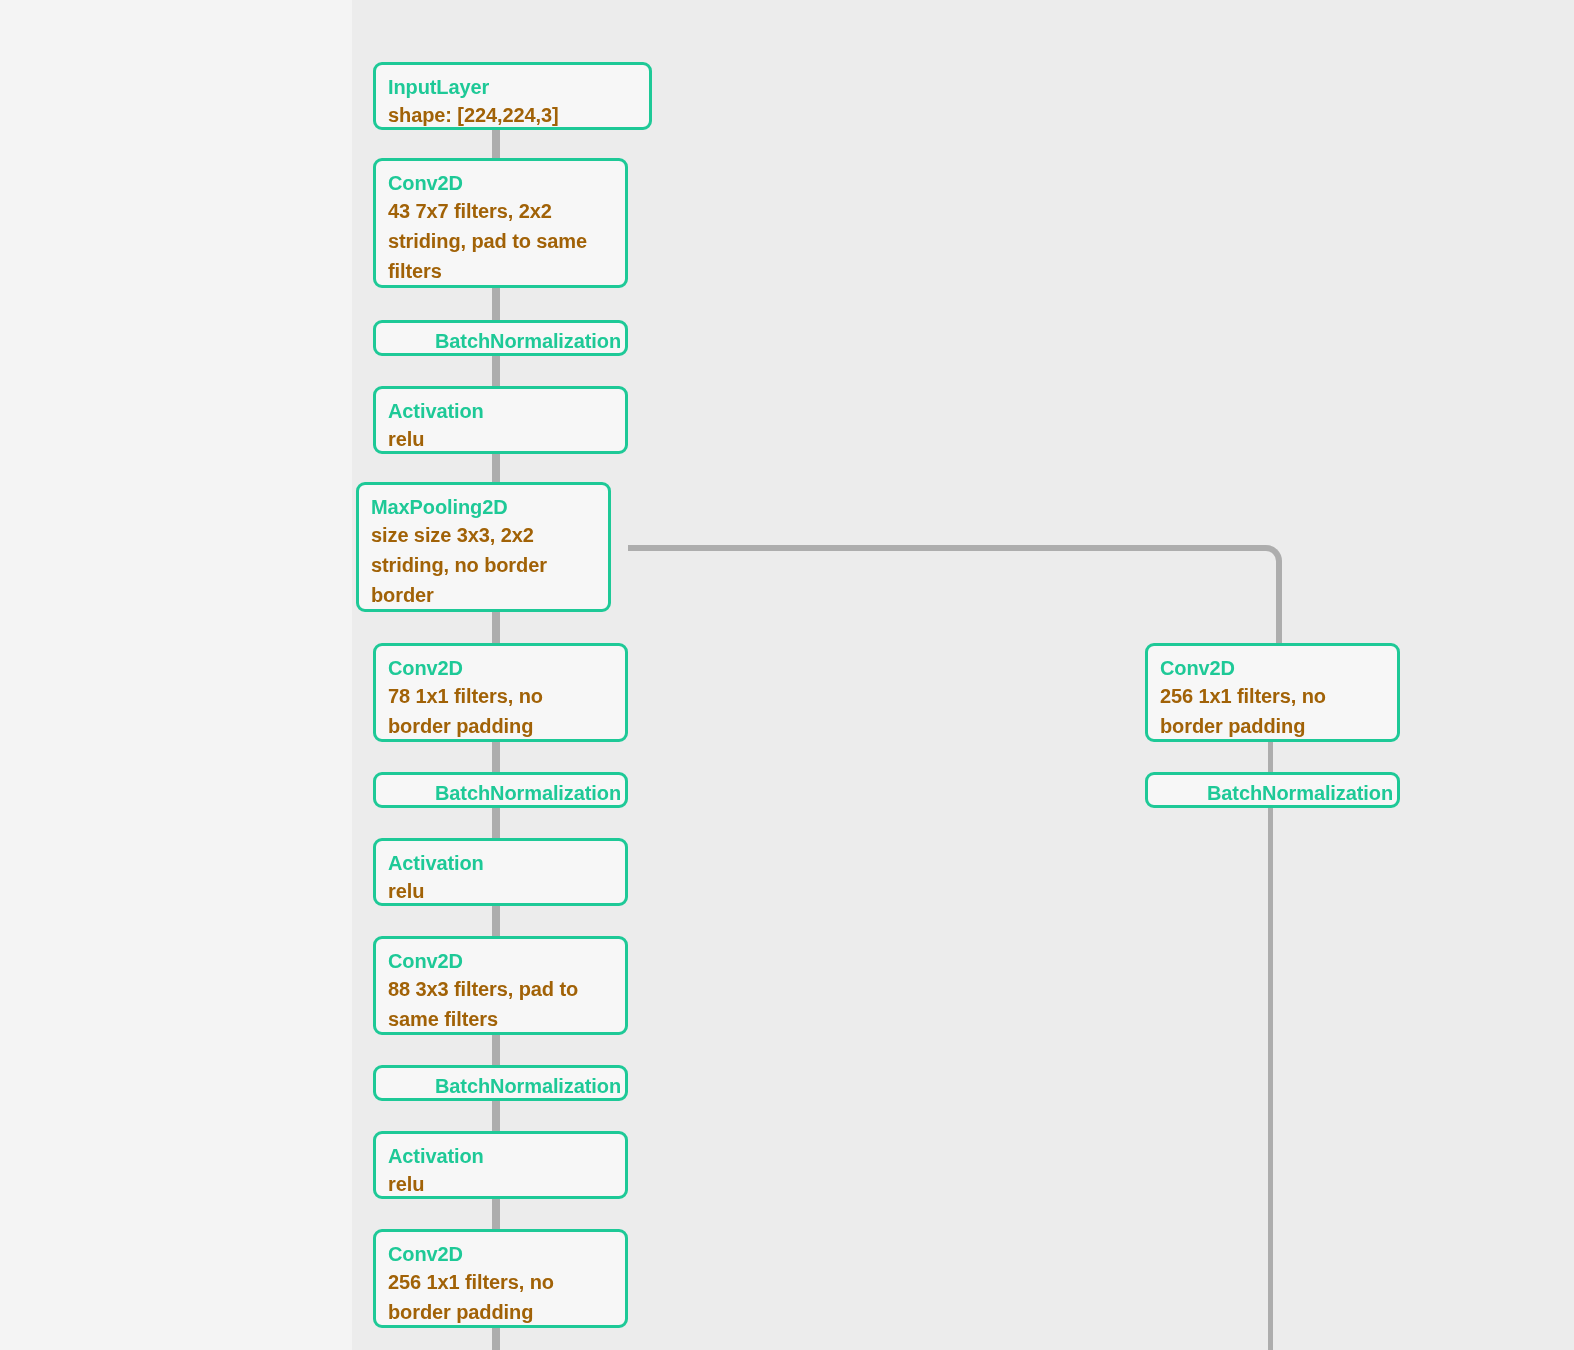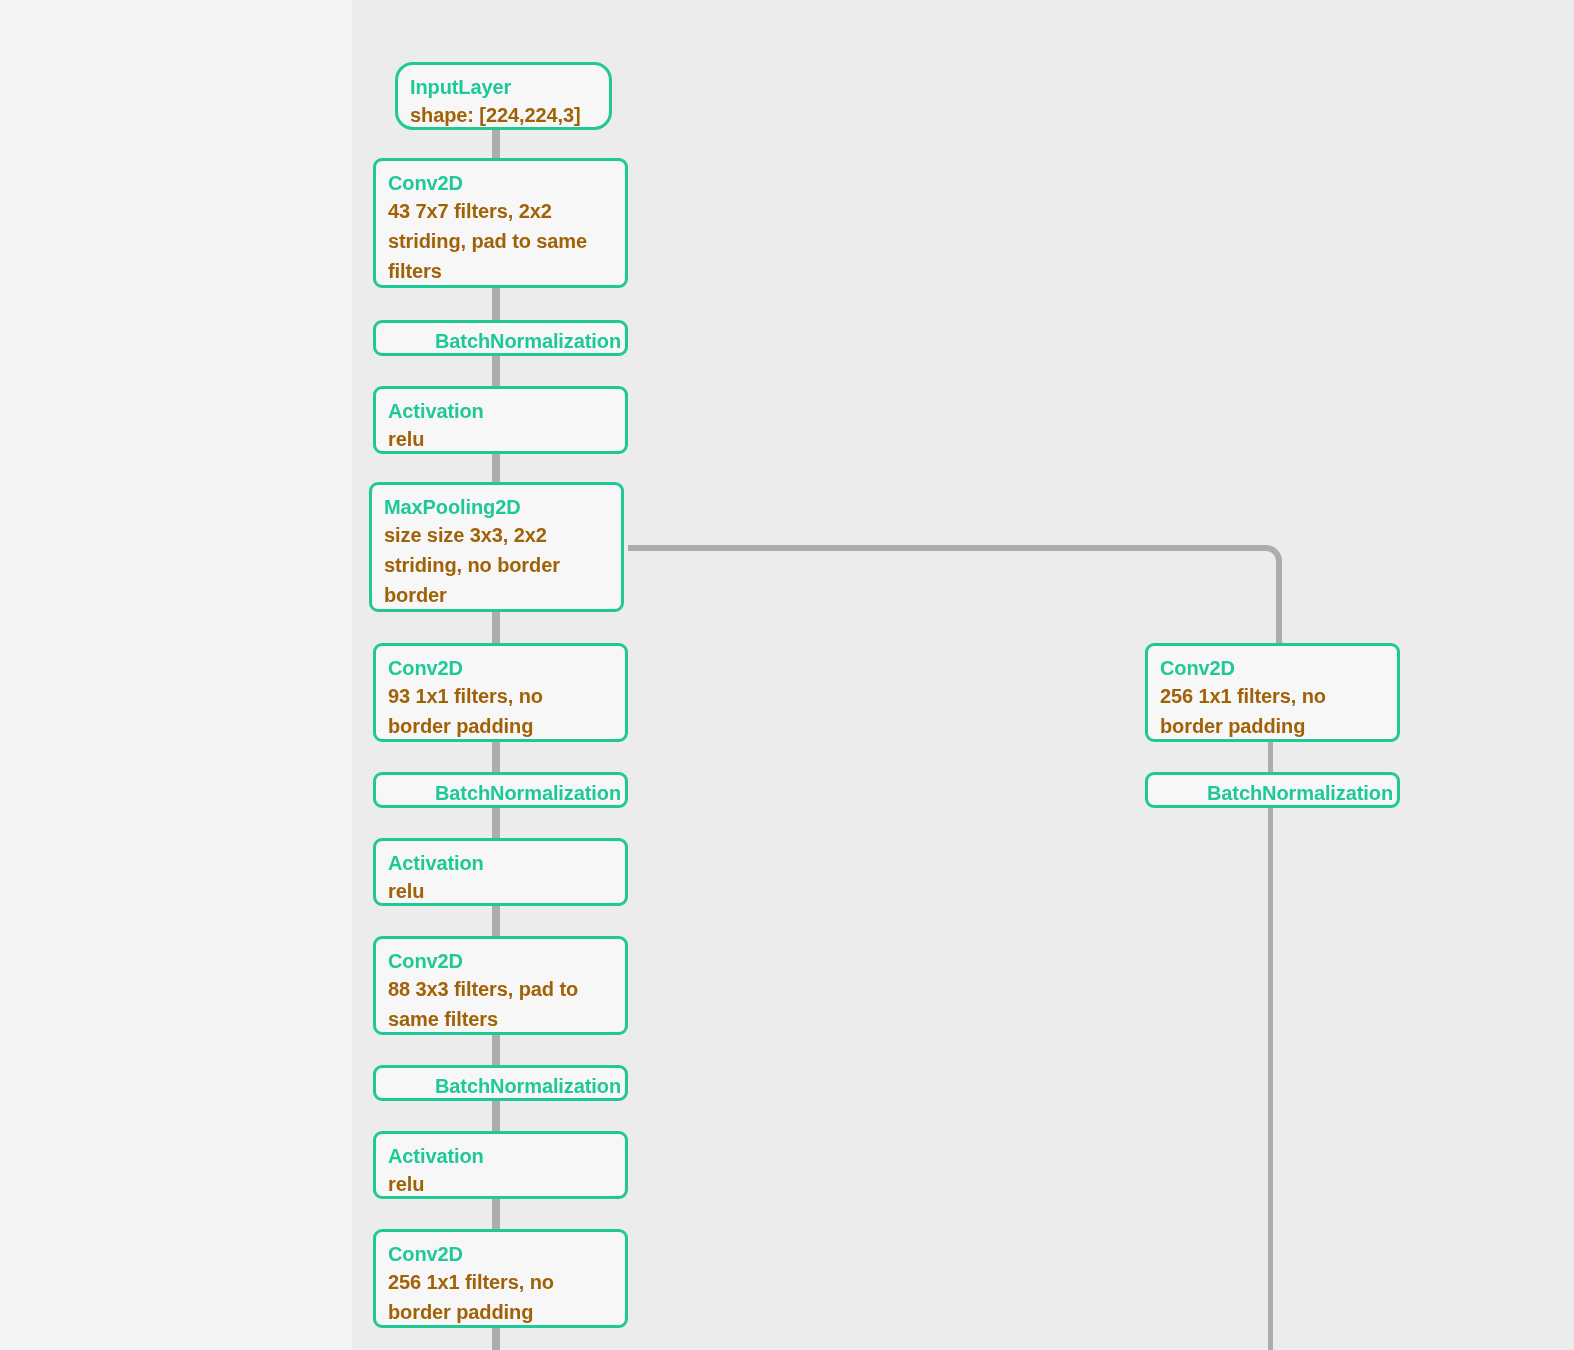--- a/index.html
+++ b/index.html
@@ -101,46 +101,46 @@
       <div class="conn conn-v" style="left: 492px; top: 1033px; height: 34px;"></div>
       <div class="conn conn-v" style="left: 492px; top: 1099px; height: 34px;"></div>
       <div class="conn conn-v" style="left: 492px; top: 1197px; height: 34px;"></div>
       <div class="conn conn-v" style="left: 492px; top: 1326px; height: 24px;"></div>
       <div class="elbow" style="left: 628px; top: 545px; width: 648px; height: 105px;"></div>
       <div class="conn conn-v-thin" style="left: 1268px; top: 740px; height: 34px;"></div>
       <div class="conn conn-v-thin" style="left: 1268px; top: 806px; height: 544px;"></div>
     </div>
 
   <div id="main-branch-layer">
-      <div class="node" style="left: 395px; top: 62px; width: 217px; height: 68px; border-radius: 18px;">
+      <div class="node" style="left: 373px; top: 62px; width: 279px; height: 68px;">
         <div class="node-title">InputLayer</div>
         <div class="node-sub">shape: [224,224,3]</div>
       </div>
       <div class="node" style="left: 373px; top: 158px; width: 255px; height: 130px;">
         <div class="node-title">Conv2D</div>
         <div class="node-sub">43 7x7 filters, 2x2</div>
         <div class="node-sub">striding, pad to same</div>
         <div class="node-sub">filters</div>
       </div>
       <div class="node compact" style="left: 373px; top: 320px; width: 255px; height: 36px;">
         <div class="node-title">BatchNormalization</div>
       </div>
       <div class="node" style="left: 373px; top: 386px; width: 255px; height: 68px;">
         <div class="node-title">Activation</div>
         <div class="node-sub">relu</div>
       </div>
-      <div class="node" style="left: 369px; top: 482px; width: 255px; height: 130px;">
+      <div class="node" style="left: 356px; top: 482px; width: 255px; height: 130px;">
         <div class="node-title">MaxPooling2D</div>
         <div class="node-sub">size size 3x3, 2x2</div>
         <div class="node-sub">striding, no border</div>
         <div class="node-sub">border</div>
       </div>
       <div class="node" style="left: 373px; top: 643px; width: 255px; height: 99px;">
         <div class="node-title">Conv2D</div>
-        <div class="node-sub">93 1x1 filters, no</div>
+        <div class="node-sub">78 1x1 filters, no</div>
         <div class="node-sub">border padding</div>
       </div>
       <div class="node compact" style="left: 373px; top: 772px; width: 255px; height: 36px;">
         <div class="node-title">BatchNormalization</div>
       </div>
       <div class="node" style="left: 373px; top: 838px; width: 255px; height: 68px;">
         <div class="node-title">Activation</div>
         <div class="node-sub">relu</div>
       </div>
       <div class="node" style="left: 373px; top: 936px; width: 255px; height: 99px;">

